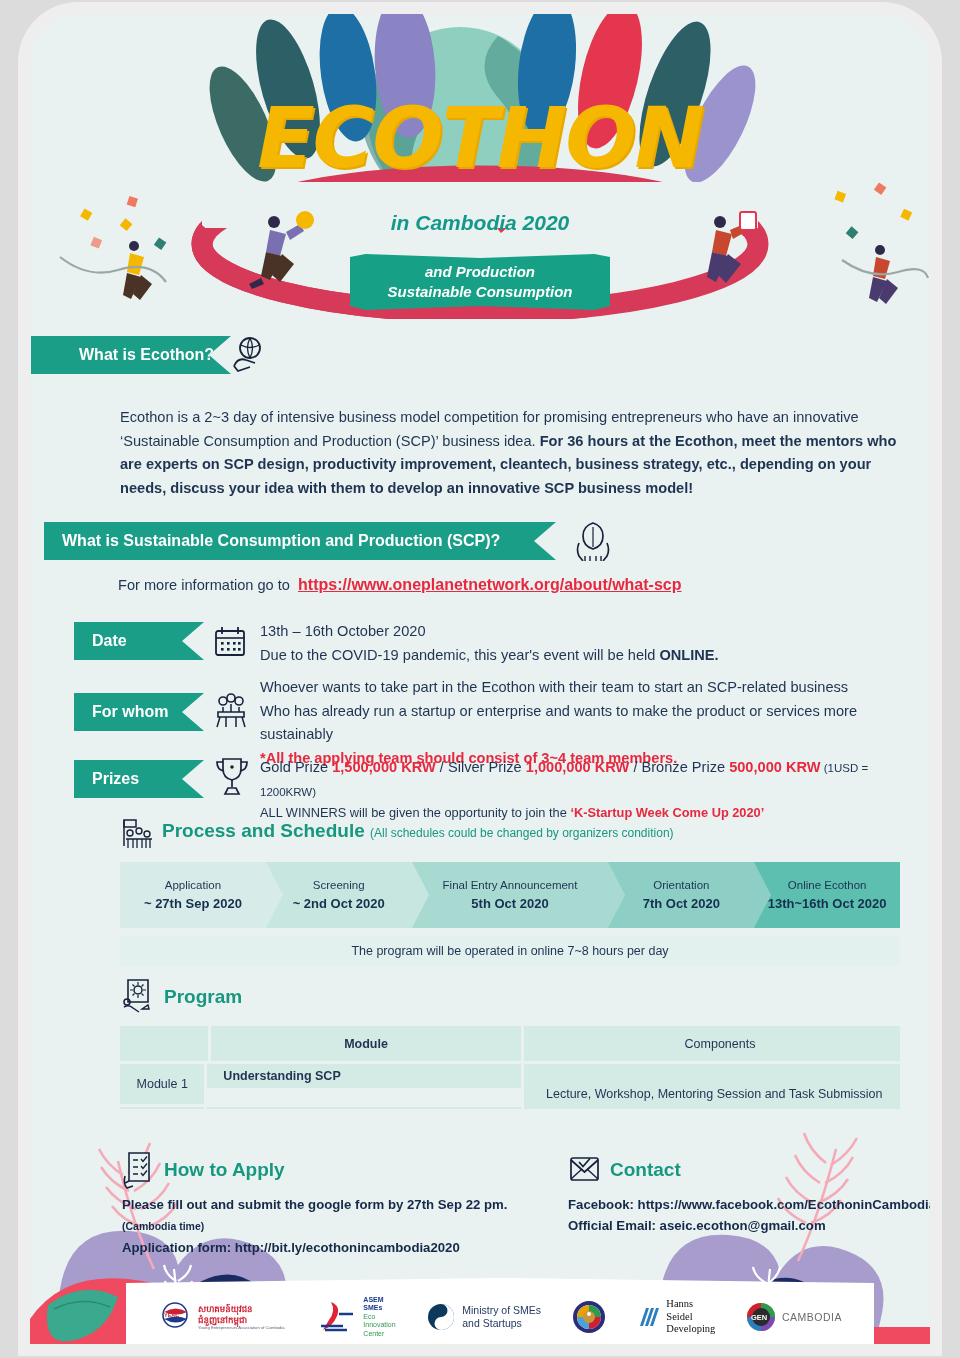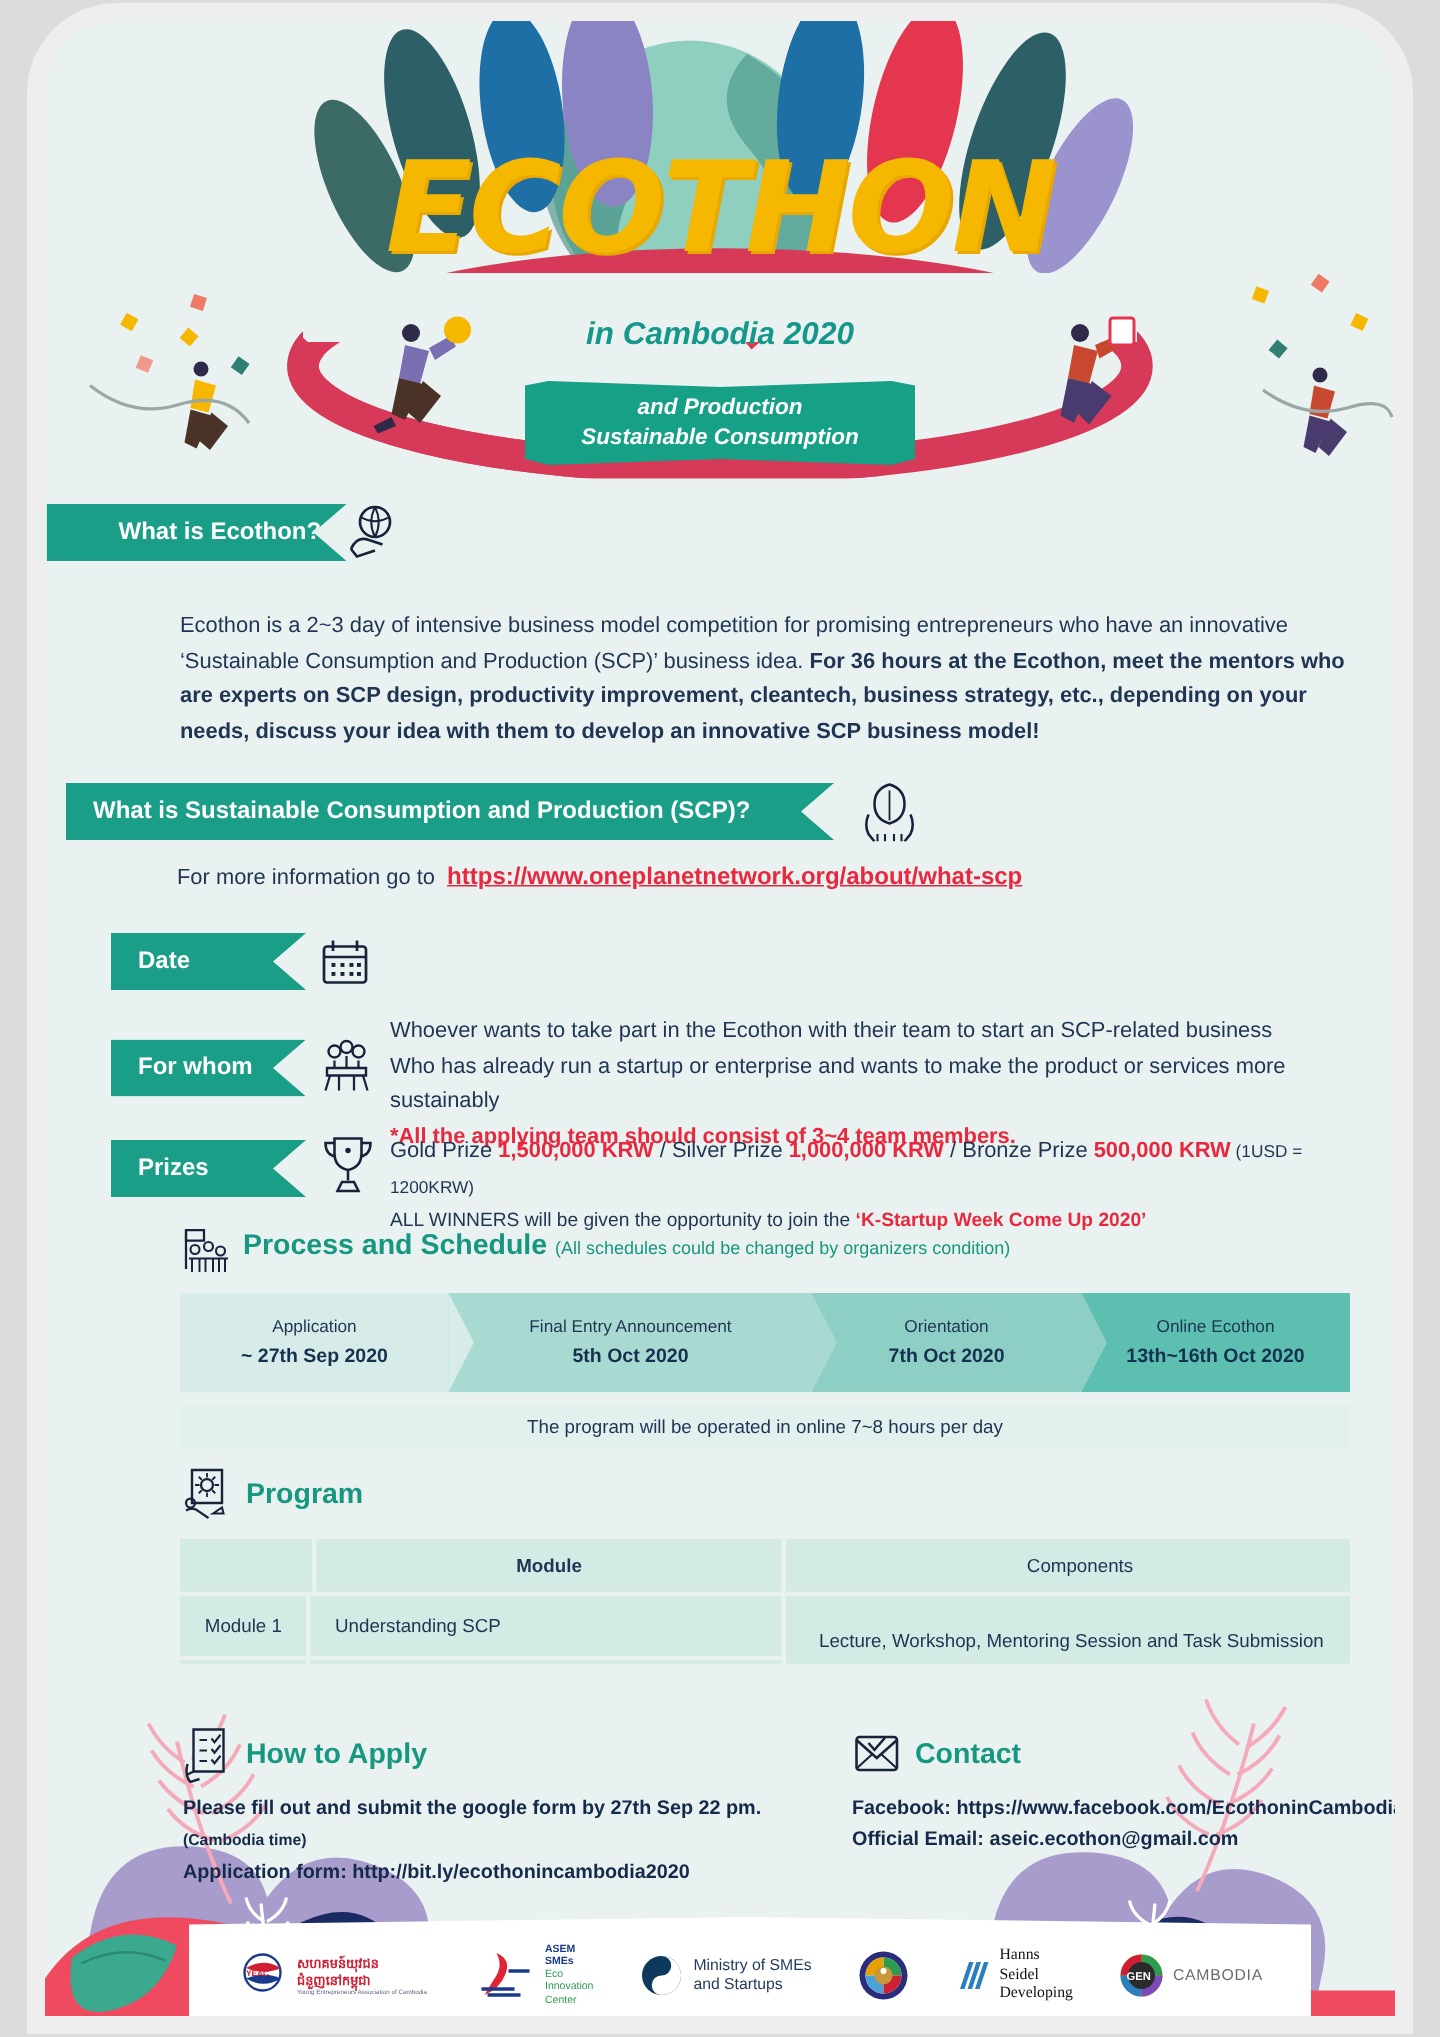--- a/index.html
+++ b/index.html
@@ -246,20 +246,24 @@
       <rect x="9" y="18" width="2.6" height="2.6"></rect>
         <rect x="15" y="18" width="2.6" height="2.6"></rect>
       <rect x="21" y="18" width="2.6" height="2.6"></rect>
         <rect x="26" y="18" width="2.6" height="2.6"></rect>
       <rect x="9" y="24" width="2.6" height="2.6"></rect>
         <rect x="15" y="24" width="2.6" height="2.6"></rect>
       <rect x="21" y="24" width="2.6" height="2.6"></rect>
         <rect x="26" y="24" width="2.6" height="2.6"></rect>
     </g>
   </svg>
+  <div class="body-text" style="left:230px;top:606px;width:660px;">
+    <div>13th – 16th October 2020</div>
+    <div><span>Due to the COVID-19 pandemic, this year's event will be held </span><b>ONLINE.</b></div>
+  </div>
 
   <div class="tag" style="left:44px;top:679px;width:130px;">
     <span>For whom</span>
   </div>
   <svg class="sec-icon" style="left:182px;top:678px;" width="38" height="38">
     <circle cx="11" cy="9" r="4" fill="none" stroke="#17223b" stroke-width="1.6"></circle>
     <circle cx="27" cy="9" r="4" fill="none" stroke="#17223b" stroke-width="1.6"></circle>
     <circle cx="19" cy="6" r="4" fill="none" stroke="#17223b" stroke-width="1.6"></circle>
     <path d="M6 20 h26 v5 h-26z" fill="none" stroke="#17223b" stroke-width="1.6"></path>
     <path d="M11 15 v5 M27 15 v5 M19 12 v8" stroke="#17223b" stroke-width="1.5"></path>
@@ -297,20 +301,24 @@
   <div class="head-green" style="left:132px;top:806px;">
     <span>Process and Schedule</span>
     <span class="head-note">(All schedules could be changed by organizers condition)</span>
   </div>
 
   <div class="timeline">
     <div class="tl-step s1">
       <div class="lbl">Application</div>
       <div class="dt">~ 27th Sep 2020</div>
     </div>
+    <div class="tl-step s2">
+      <div class="lbl">Screening</div>
+      <div class="dt">~ 2nd Oct 2020</div>
+    </div>
     <div class="tl-step s3">
       <div class="lbl">Final Entry Announcement</div>
       <div class="dt">5th Oct 2020</div>
     </div>
     <div class="tl-step s4">
       <div class="lbl">Orientation</div>
       <div class="dt">7th Oct 2020</div>
     </div>
     <div class="tl-step s5">
       <div class="lbl">Online Ecothon</div>
@@ -336,21 +344,21 @@
       <div class="pcell pc-b phead" style="padding-left:0;justify-content:center;font-weight:bold;">Module</div>
       <div class="gap-v"></div>
       <div class="pcell pc-c phead" style="padding-left:16px;justify-content:center;">Components</div>
     </div>
     <div class="gap-h"></div>
     <div class="prow">
       <div style="width:401px;">
         <div class="prow">
           <div class="pcell pc-a" style="height:40px;">Module 1</div>
           <div class="gap-v"></div>
-          <div class="pcell pc-b" style="height:40px;">Understanding SCP</div>
+          <div class="pcell pc-b" style="height:24px;font-weight:bold;">Understanding SCP</div>
         </div>
         <div class="gap-h"></div>
         <div class="prow">
           <div class="pcell pc-a" style="height:40px;">Module 2</div>
           <div class="gap-v"></div>
           <div class="pcell pc-b" style="height:40px;">Developing Business Model and Strategy</div>
         </div>
       </div>
       <div class="gap-v"></div>
       <div class="pcell" style="flex:1;height:83px;padding-left:22px;flex-direction:column;align-items:flex-start;justify-content:center;line-height:1.75;">

